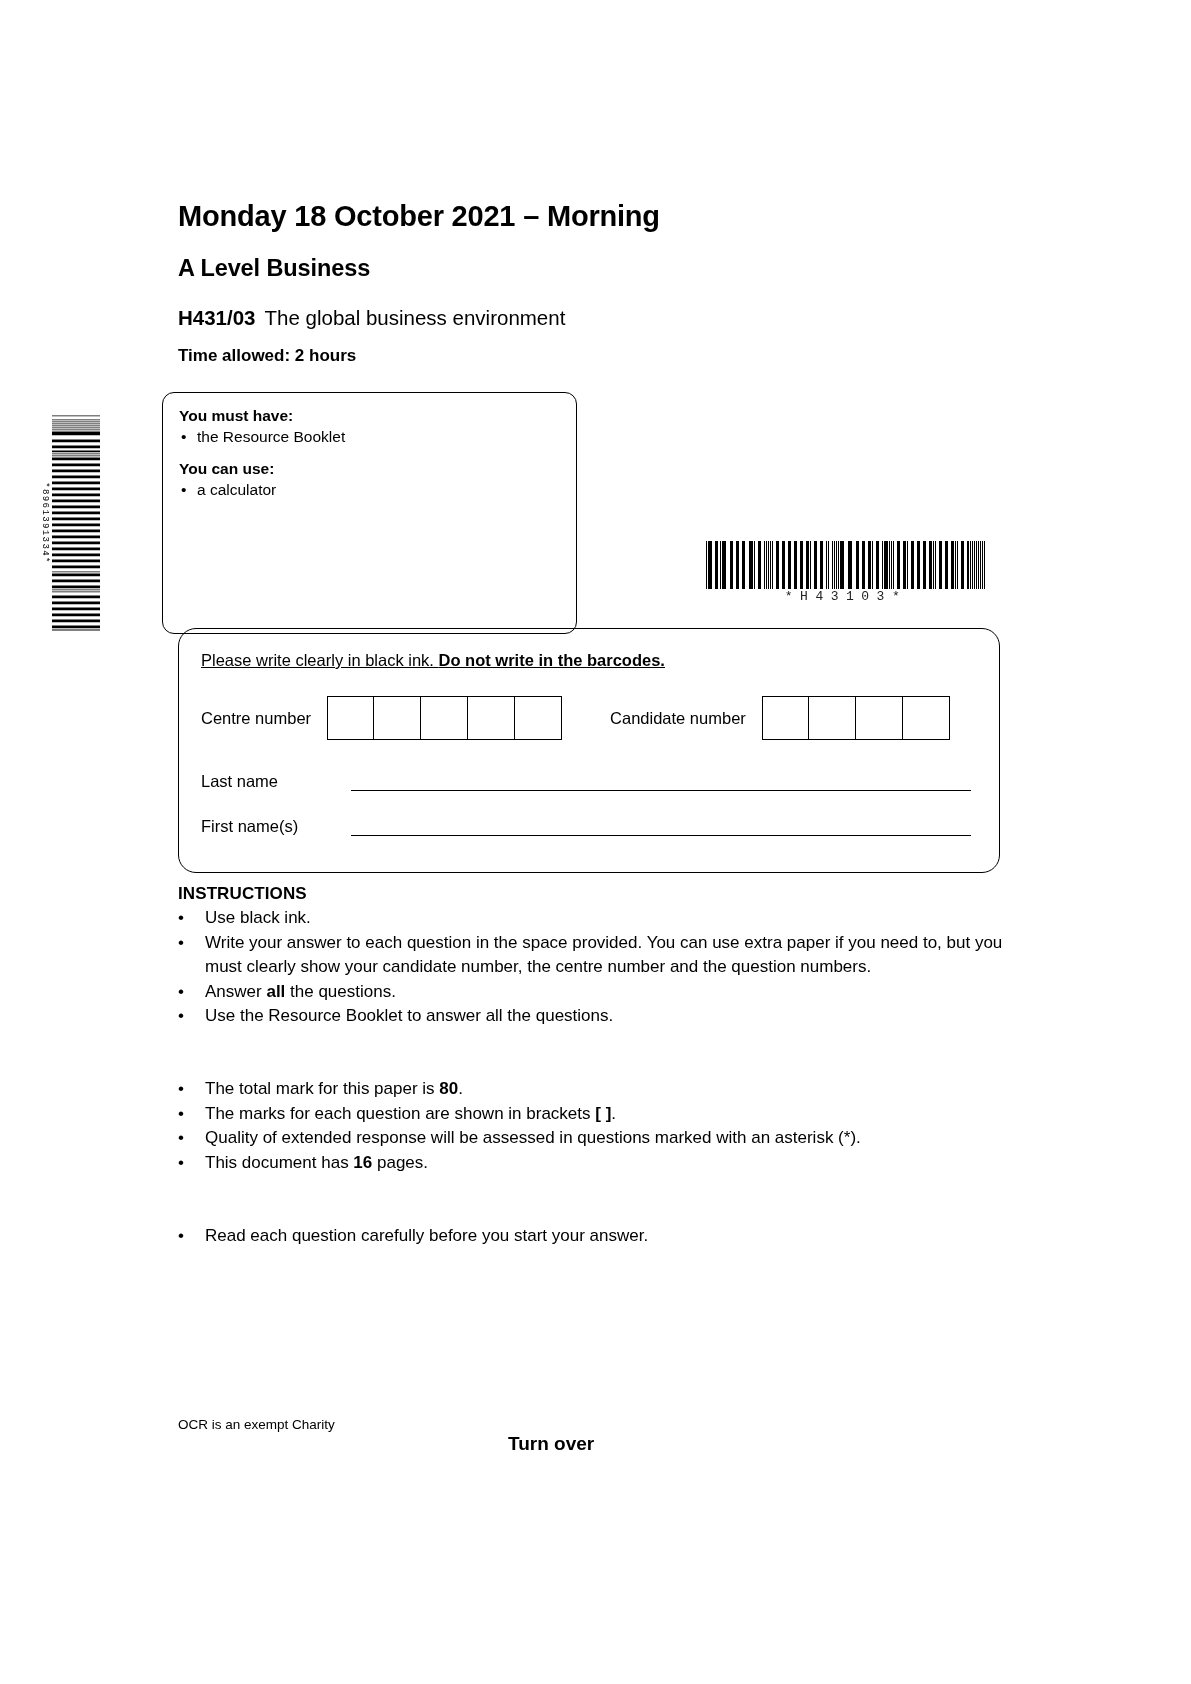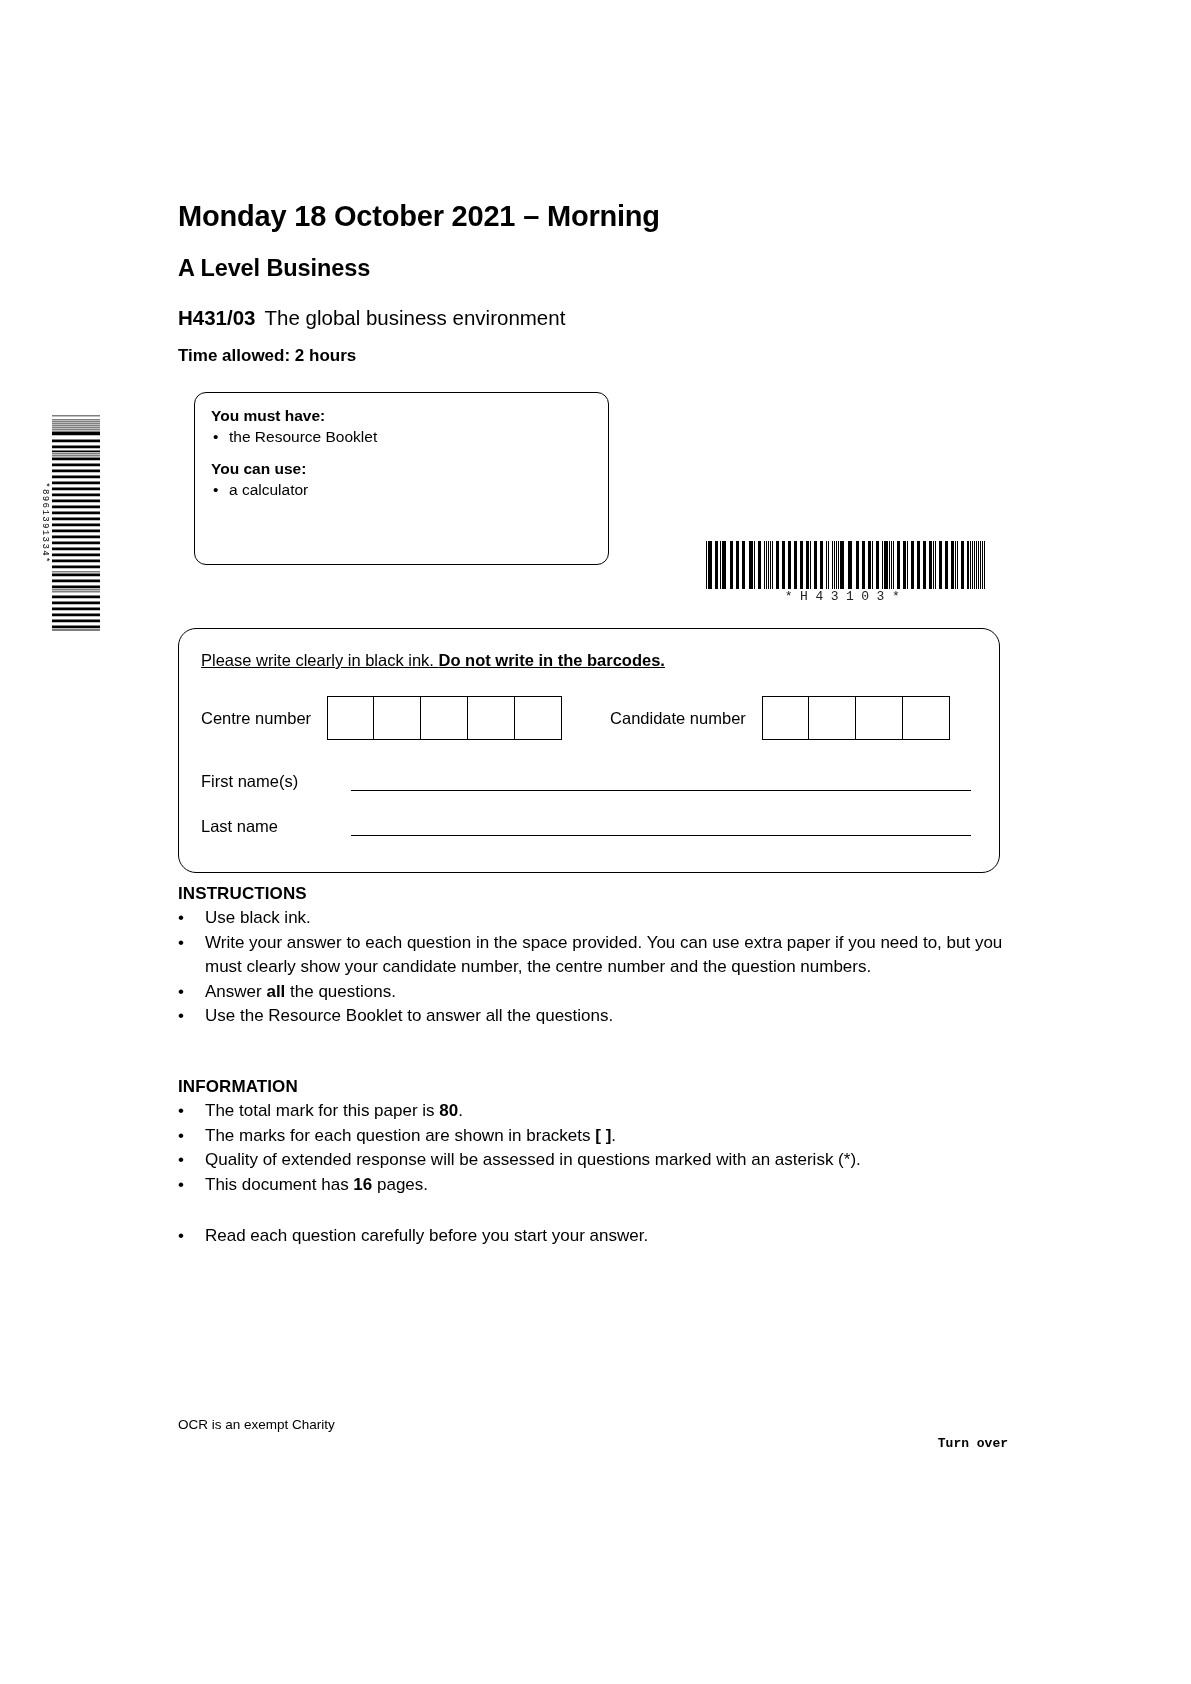--- a/index.html
+++ b/index.html
@@ -110,24 +110,24 @@
     position: absolute;
     left: 178px;
     top: 346px;
     font-size: 17px;
     font-weight: bold;
   }
 
   
   .musthave {
     position: absolute;
-    left: 194px;
+    left: 162px;
     top: 392px;
     width: 415px;
-    height: 173px;
+    height: 242px;
     border: 1.6px solid #000;
     border-radius: 12px;
     box-sizing: border-box;
     padding: 14px 16px 0 16px;
   }
   .mh-head {
     font-size: 15.5px;
     font-weight: bold;
     margin: 0 0 3px 0;
   }
@@ -256,25 +256,23 @@
     line-height: 19px;
   }
   .footer-grid {
     display: flex;
     align-items: flex-start;
   }
   .f-left { width: 315px; }
   .f-mid { width: 330px; }
   .f-right {
     flex: 1;
-    text-align: right;
     font-weight: bold;
-    font-size: 13px;
+    font-size: 19px;
     padding-top: 19px;
-    font-family: Liberation Mono, monospace;
   }
 </style>
 </head>
 <body>
 
 <div id="page">
 
   <div class="vbarcode-wrap">
     <div class="vbarcode-rot">
       <div class="vbarcode-bars" id="vbars">
@@ -548,25 +546,25 @@
       <span class="cand-gap"></span>
       <span class="cand-label">Candidate number</span>
       <span class="boxes" id="candidate-cells">
           <span class="cell"></span>
           <span class="cell"></span>
           <span class="cell"></span>
           <span class="cell"></span>
         </span>
     </div>
     <div class="name-row">
+      <span class="name-label">Last name</span>
+      <span class="name-line"></span>
+    </div>
+    <div class="name-row">
       <span class="name-label">First name(s)</span>
-      <span class="name-line"></span>
-    </div>
-    <div class="name-row">
-      <span class="name-label">Last name</span>
       <span class="name-line"></span>
     </div>
   </div>
 
   <div class="sect" style="top:884px;">
     <div class="sect-title">INSTRUCTIONS</div>
     <div id="instructions-list">
         <div class="li">
           <span class="bullet">•</span>
           <span class="txt">Use black ink.</span>
@@ -580,21 +578,20 @@
           <span class="txt">Answer <b>all</b> the questions.</span>
         </div>
         <div class="li">
           <span class="bullet">•</span>
           <span class="txt">Use the Resource Booklet to answer all the questions.</span>
         </div>
       </div>
   </div>
 
   <div class="sect" style="top:1077px;">
-    <div class="sect-title">INFORMATION</div>
     <div id="information-list">
         <div class="li">
           <span class="bullet">•</span>
           <span class="txt">The total mark for this paper is <b>80</b>.</span>
         </div>
         <div class="li">
           <span class="bullet">•</span>
           <span class="txt">The marks for each question are shown in brackets <b>[  ]</b>.</span>
         </div>
         <div class="li">

